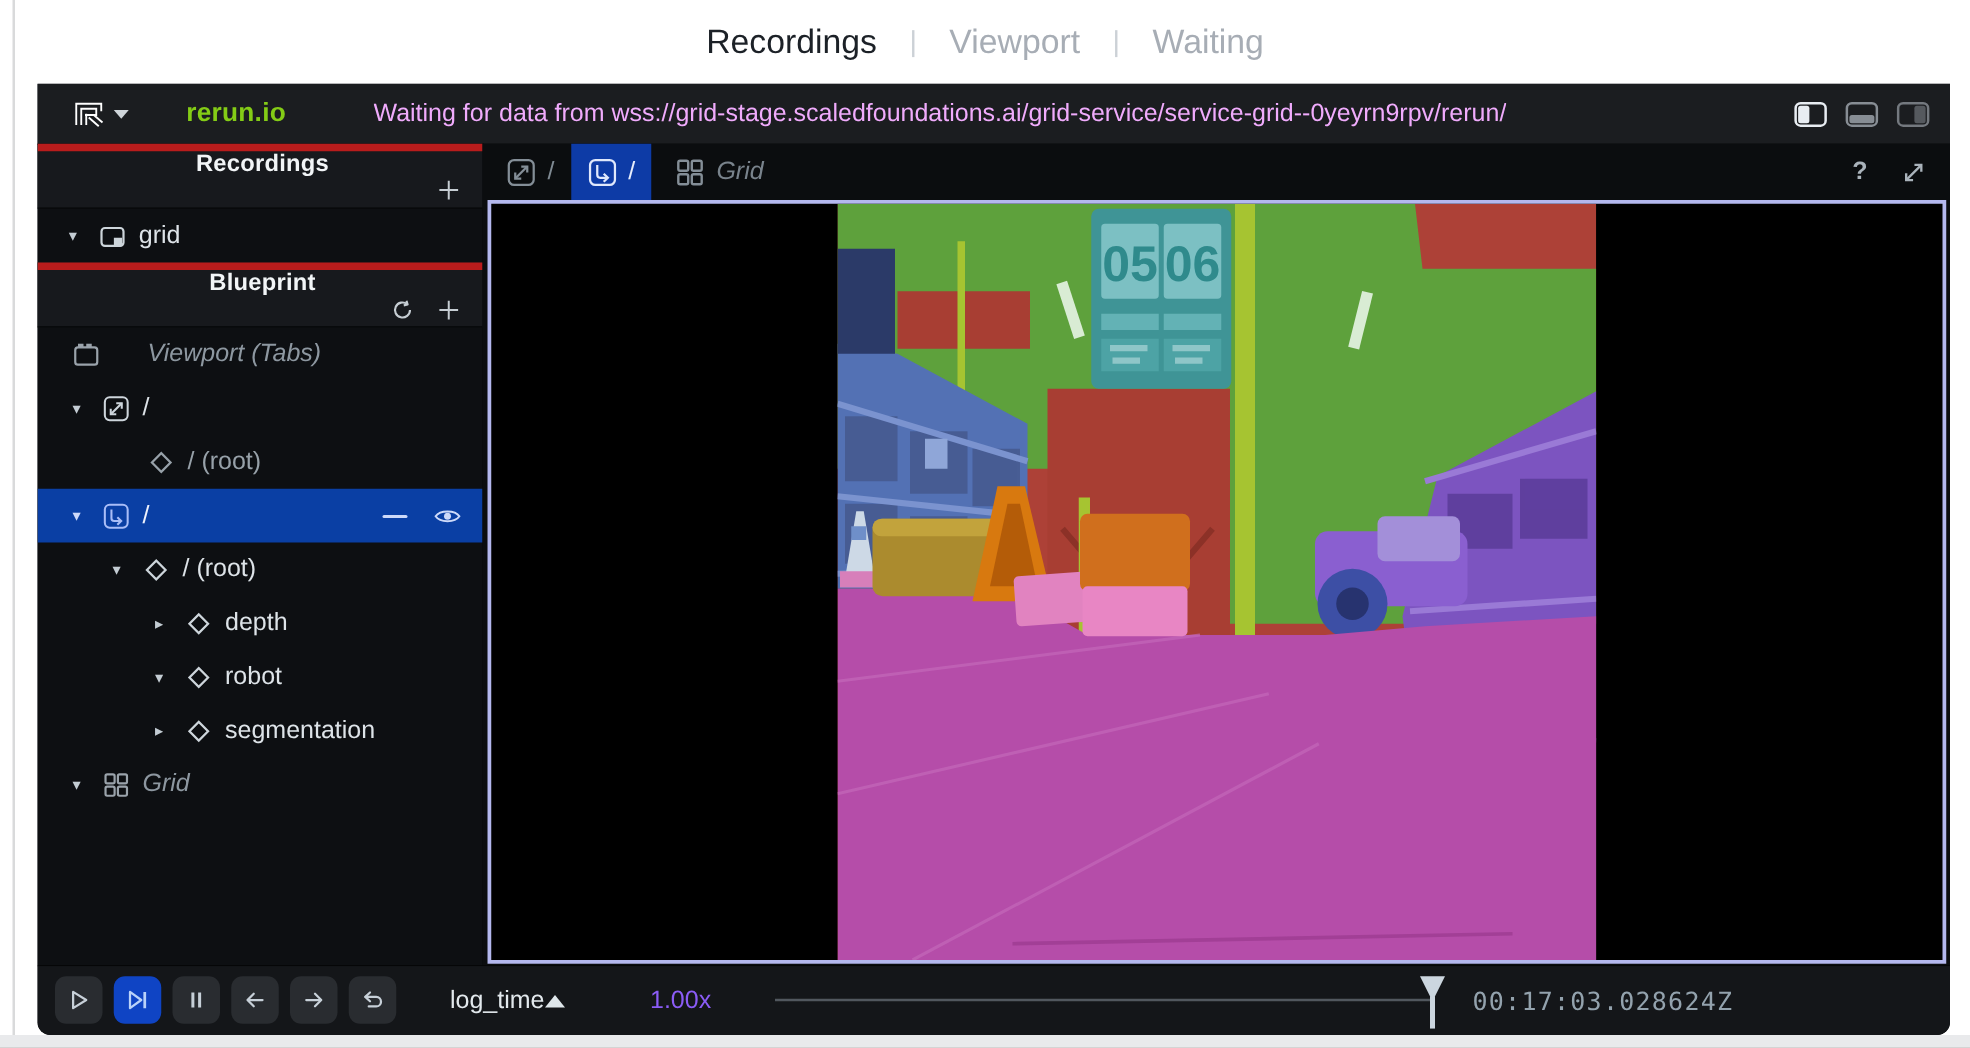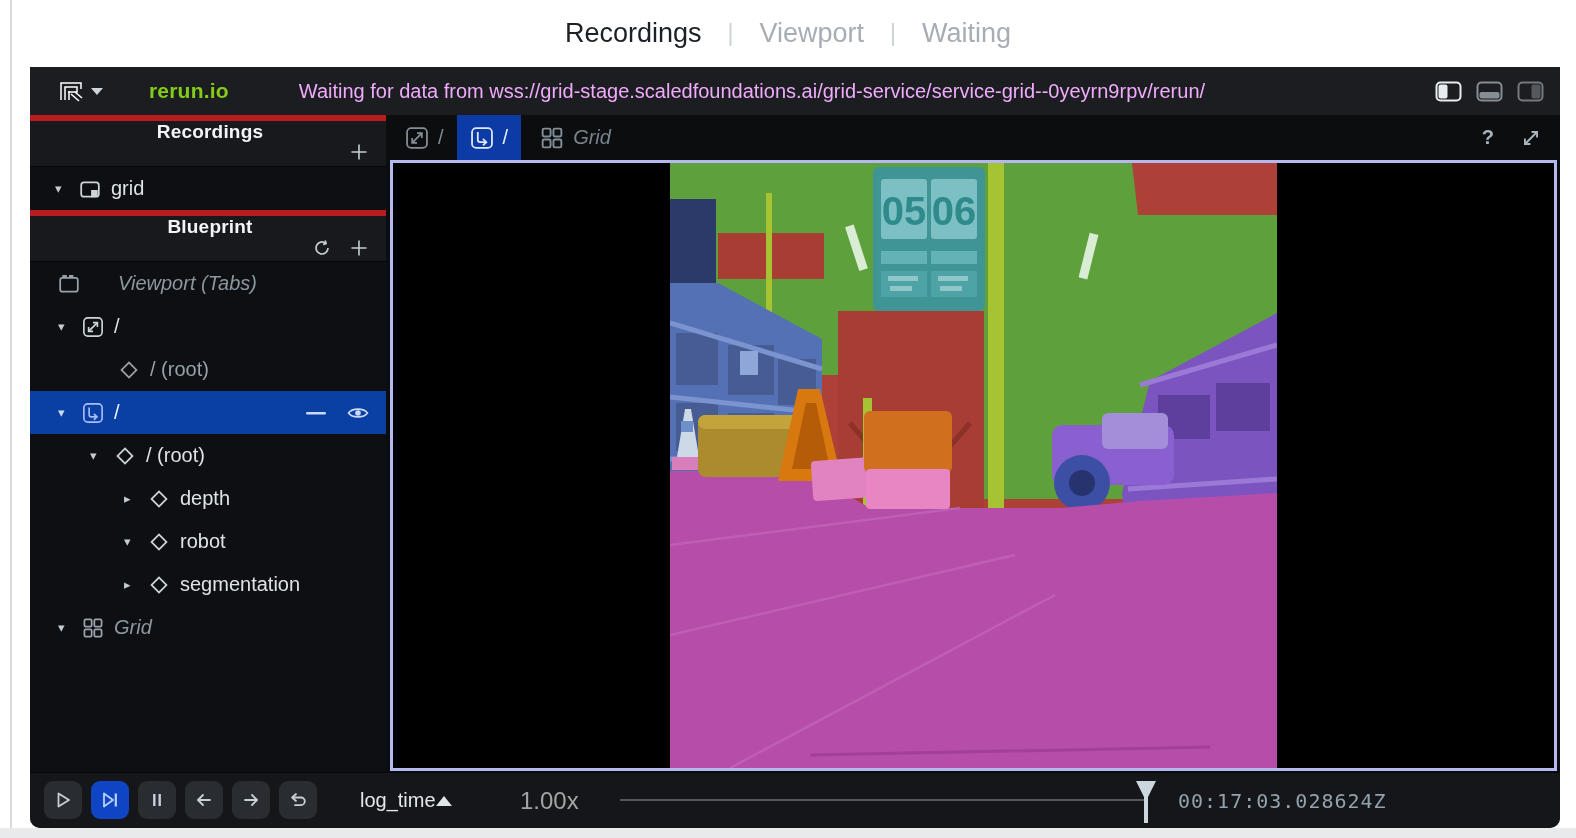--- a/index.html
+++ b/index.html
@@ -53,21 +53,21 @@
   .view{position:absolute;left:4px;right:3px;top:45px;bottom:2px;border:3px solid #b4b8ee;background:#000;display:flex;justify-content:center;overflow:hidden;}
   .view svg{height:100%;}
 
   
   .timeline{position:absolute;left:0;right:0;bottom:0;height:55px;background:#141619;border-top:1px solid #050607;border-radius:0 0 10px 10px;}
   .tbtns{position:absolute;left:14px;top:8px;display:flex;gap:9px;}
   .tbtn{width:38px;height:38px;border-radius:9px;background:#292c30;display:flex;align-items:center;justify-content:center;color:#c7d0d8;cursor:pointer;}
   .tbtn.active{background:#0f44c4;color:#b9d2f9;}
   .tl-name{position:absolute;left:330px;top:0;height:55px;display:flex;align-items:center;color:#e2e8ec;font-size:20px;cursor:pointer;}
   .tl-name .up{width:0;height:0;border-left:8px solid transparent;border-right:8px solid transparent;border-bottom:10px solid #dfe6ea;}
-  .tl-speed{position:absolute;left:490px;top:0;height:55px;display:flex;align-items:center;color:#a3a3a3;font-size:24px;cursor:pointer;}
+  .tl-speed{position:absolute;left:490px;top:0;height:55px;display:flex;align-items:center;color:#8b5cf6;font-size:20px;cursor:pointer;}
   .track{position:absolute;left:590px;top:26px;width:525px;border-top:2px solid #51575e;cursor:pointer;}
   .playhead{position:absolute;left:1104px;top:6px;cursor:grab;}
   .tstamp{position:absolute;left:1148px;top:0;height:55px;display:flex;align-items:center;font-family:"DejaVu Sans Mono","Liberation Mono",monospace;font-size:20px;color:#93a2ad;letter-spacing:1px;}
 </style>
 </head>
 <body>
 
 <div class="stage">
   <div class="left-rule"></div>
 

